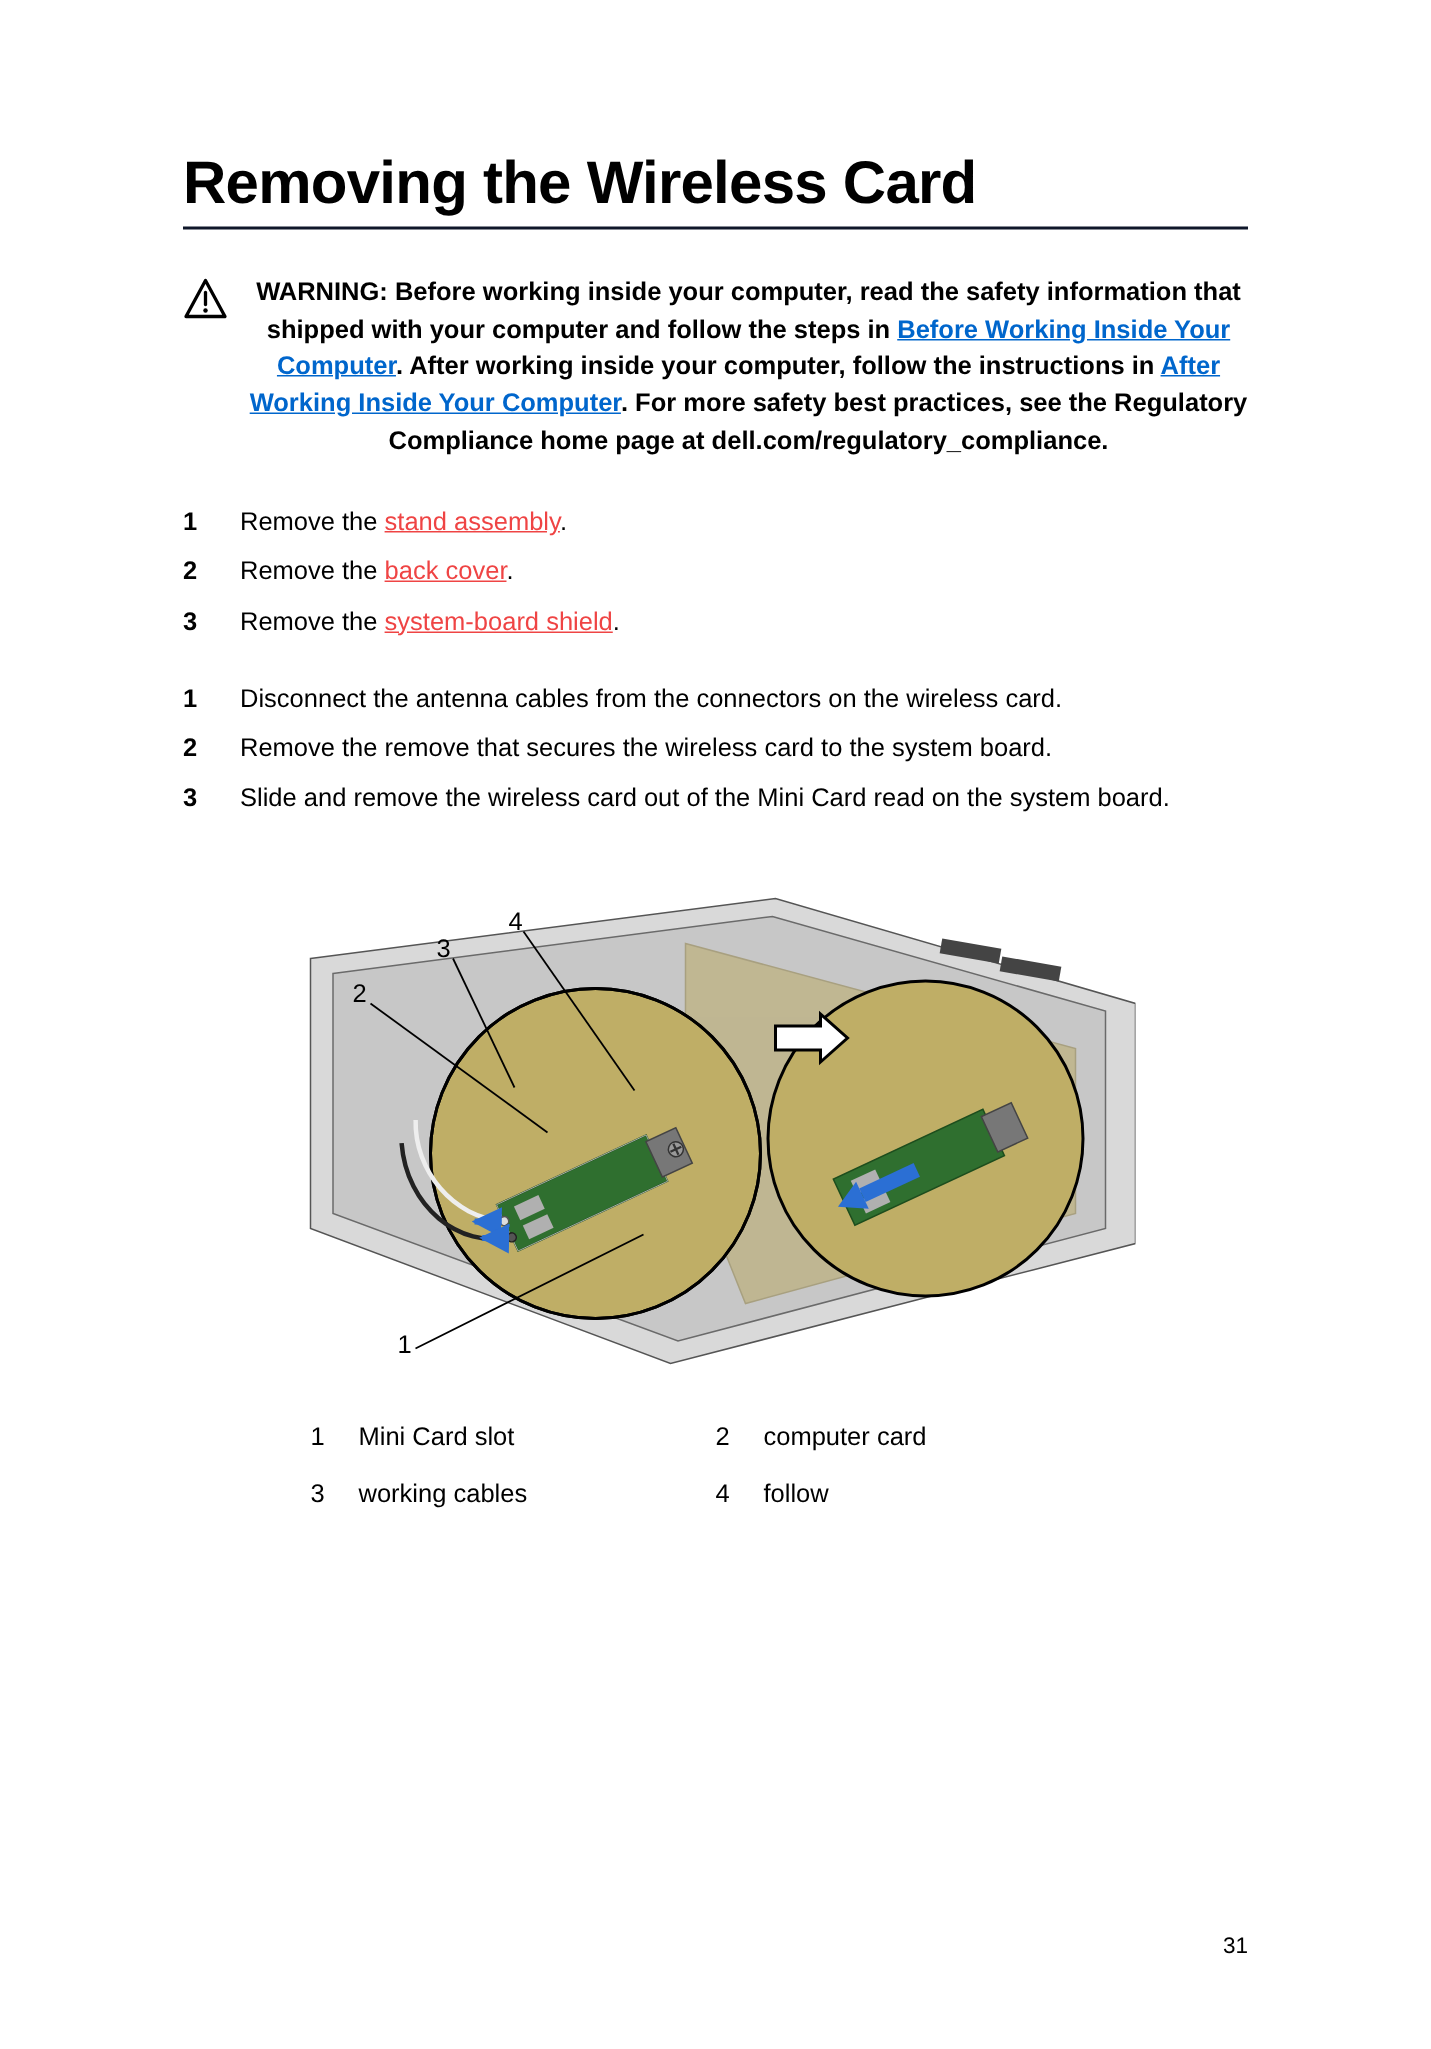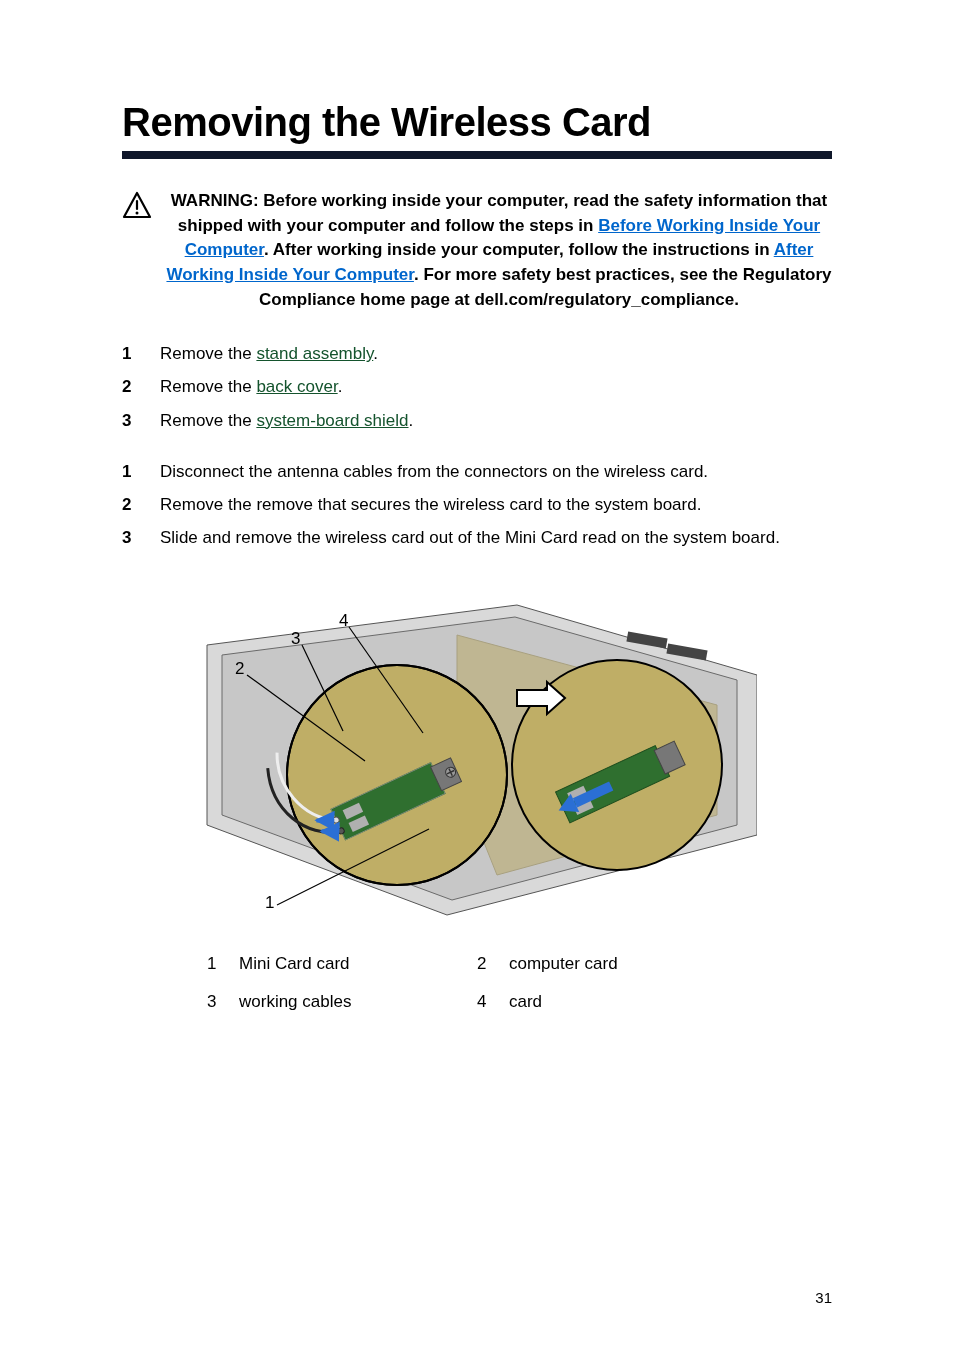--- a/index.html
+++ b/index.html
@@ -1,27 +1,27 @@
 <!DOCTYPE html>
 <html><head>
 <meta charset="utf-8">
 <style>
   * { margin: 0; padding: 0; box-sizing: border-box; }
   html, body { width: 954px; height: 1366px; background: #fff; font-family: "Segoe UI", "Helvetica Neue", Arial, sans-serif; color: #000; }
   .page { padding: 100px 122px 0 122px; position: relative; height: 100%; }
-  h1.title { font-size: 40px; font-weight: 700; letter-spacing: -0.5px; border-bottom: 8px solid #0f172a; padding-bottom: 6px; margin-bottom: 30px; }
+  h1.title { font-size: 40px; font-weight: 700; letter-spacing: -0.5px; border-bottom: 2px solid #0f172a; padding-bottom: 6px; margin-bottom: 30px; }
   .warning-block { display: flex; align-items: flex-start; gap: 14px; margin-bottom: 28px; text-align: center; }
   .warning-icon { flex: 0 0 30px; margin-top: 2px; }
   .warning-text { font-size: 17px; line-height: 1.45; font-weight: 700; }
   .warning-text .link { color: #0066cc; text-decoration: underline; }
   h2.section { font-size: 30px; font-weight: 700; margin: 12px 0 18px 0; }
   ol.numbered { list-style: none; counter-reset: item; padding: 0; margin: 0 0 24px 0; }
   ol.numbered > li { counter-increment: item; display: flex; gap: 24px; font-size: 17px; line-height: 1.6; margin-bottom: 6px; }
   ol.numbered > li::before { content: counter(item); font-weight: 700; min-width: 14px; }
-  ol.numbered .link { color: #14532d; text-decoration: underline; margin-top: 24px; }
+  ol.numbered .link { color: #ef4444; text-decoration: underline; margin-top: 24px; }
   .figure { margin: 24px auto 28px auto; width: 560px; }
   .figure .diagram { width: 560px; height: 360px; position: relative; }
   .diagram svg { position: absolute; inset: 0; }
   .diagram .callout { position: absolute; font-size: 17px; color: #000; }
   .legend { margin: 10px 10px 0 10px; }
   .legend-row { display: flex; font-size: 17px; line-height: 2.2; }
   .legend-cell { display: flex; gap: 20px; flex: 1; }
   .legend-num { min-width: 12px; }
   .page-number { position: absolute; bottom: 60px; right: 122px; font-size: 15px; }
 </style>
@@ -131,34 +131,34 @@
       <div class="callout" style="left:68px; top:318px;">1</div>
       <div class="callout" style="left:38px; top:84px;">2</div>
       <div class="callout" style="left:94px; top:54px;">3</div>
       <div class="callout" style="left:142px; top:36px;">4</div>
     </div>
 
     <div class="legend">
       <div class="legend-row">
         <div class="legend-cell">
           <span class="legend-num">1</span>
-          <span>Mini Card card</span>
+          <span>Mini Card slot</span>
         </div>
         <div class="legend-cell">
           <span class="legend-num">2</span>
           <span>computer card</span>
         </div>
       </div>
       <div class="legend-row">
         <div class="legend-cell">
           <span class="legend-num">3</span>
           <span>working cables</span>
         </div>
         <div class="legend-cell">
           <span class="legend-num">4</span>
-          <span>card</span>
+          <span>follow</span>
         </div>
       </div>
     </div>
   </div>
 
   <div class="page-number">31</div>
 </div>
 
 </body></html>

